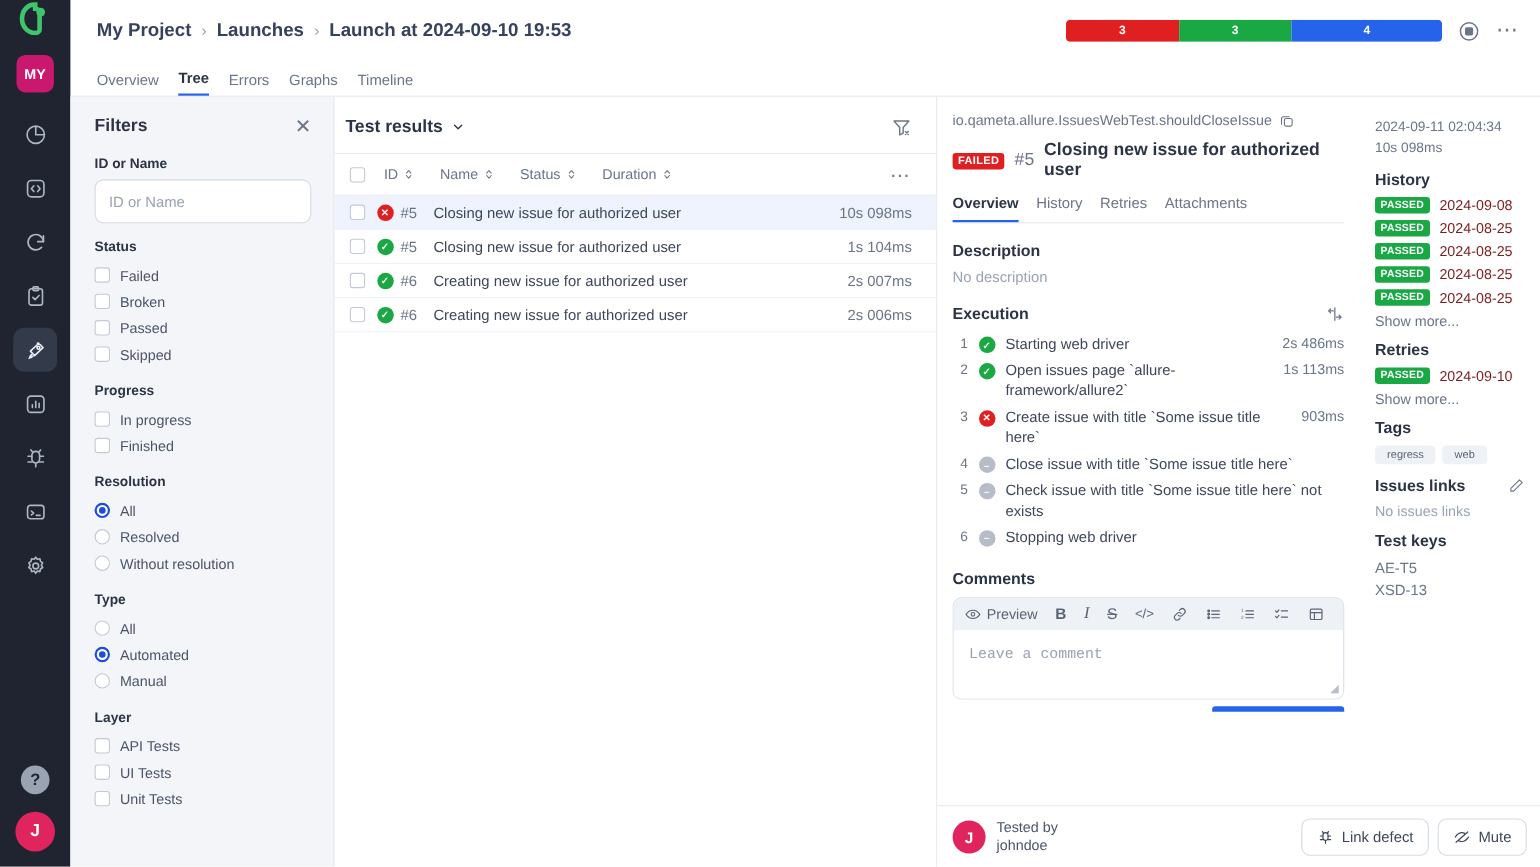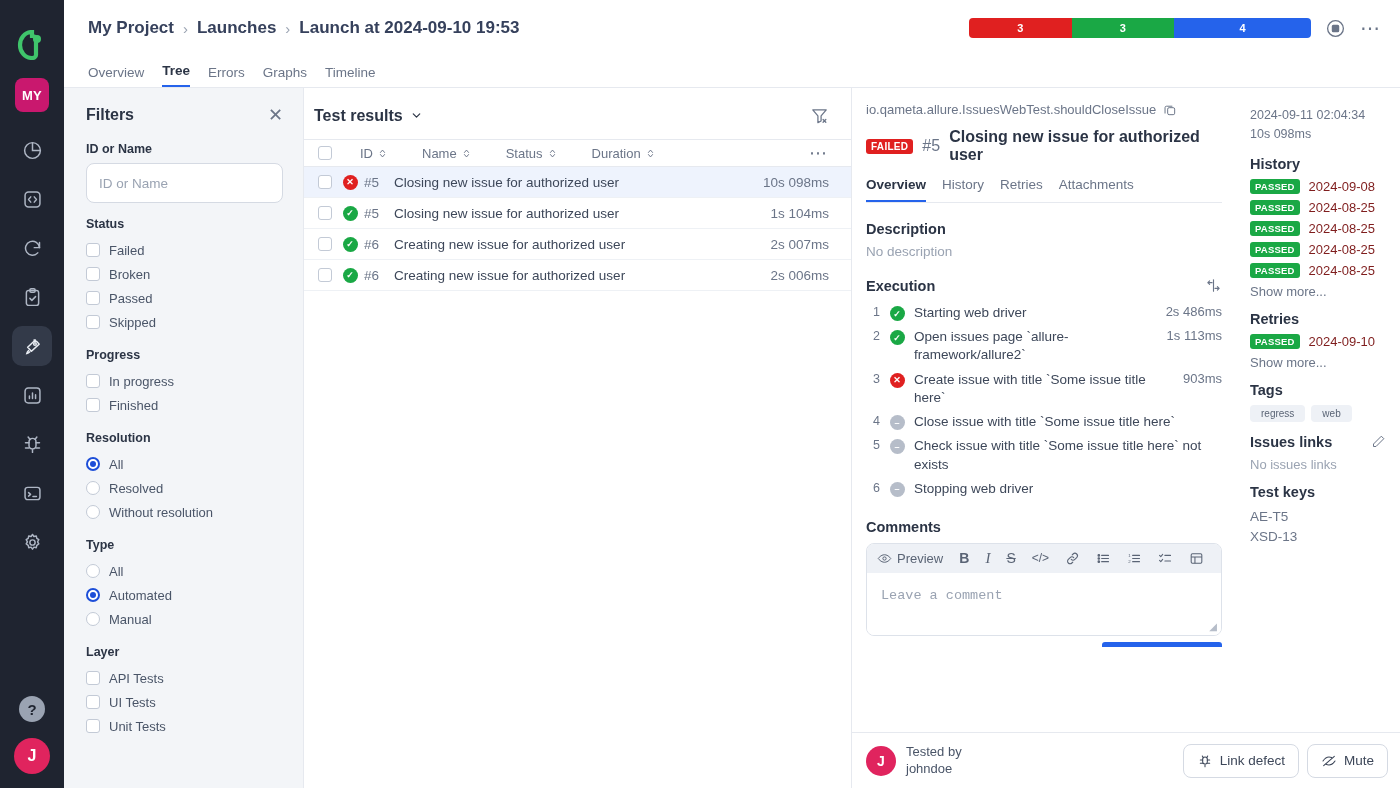--- a/index.html
+++ b/index.html
@@ -10,21 +10,21 @@
     overflow: hidden;
     color: #3d4759;
   }
   .app { display: flex; width: 1400px; height: 788px; }
 
   
   .rail {
     width: 64px; min-width: 64px; height: 788px;
     background: #1f2430;
     display: flex; flex-direction: column; align-items: center;
-    padding-top: 28px;
+    padding-top: 0;
   }
   .logo-a {
     width: 34px; height: 34px; margin-bottom: 16px;
     display: flex; align-items: center; justify-content: center;
   }
   .proj-badge {
     width: 34px; height: 34px; border-radius: 8px;
     background: #c9186e; color: #fff;
     display: flex; align-items: center; justify-content: center;
     font-size: 13px; font-weight: 700; letter-spacing: .3px;
@@ -122,22 +122,22 @@
     border-right: 1px solid #e6e9ef;
     min-height: 0;
   }
   .list-head {
     display: flex; align-items: center;
     padding: 18px 22px 14px 10px;
   }
   .list-title { font-size: 16px; font-weight: 700; color: #2b3445; display: flex; align-items: center; gap: 7px; cursor: pointer; }
   .list-head .filter-ico { margin-left: auto; color: #6b7588; cursor: pointer; }
   .thead {
-    display: flex; align-items: center; gap: 16px;
-    padding: 0 22px 0 10px; height: 28px;
+    display: flex; align-items: center; gap: 5px;
+    padding: 0 22px 0 10px; height: 39px;
     border-bottom: 1px solid #e6e9ef; border-top: 1px solid #e6e9ef;
   }
   .th { display: flex; align-items: center; gap: 4px; font-size: 13px; color: #6b7588; cursor: pointer; margin-right: 18px; }
   .th-cb { width: 22px; display: flex; justify-content: center; margin-right: 8px; }
   .thead .dots { margin-left: auto; font-size: 18px; }
   .trow {
     display: flex; align-items: center;
     padding: 0 22px 0 10px; height: 31px;
     border-bottom: 1px solid #eef1f5;
     cursor: pointer; font-size: 13.5px; color: #3d4759;

